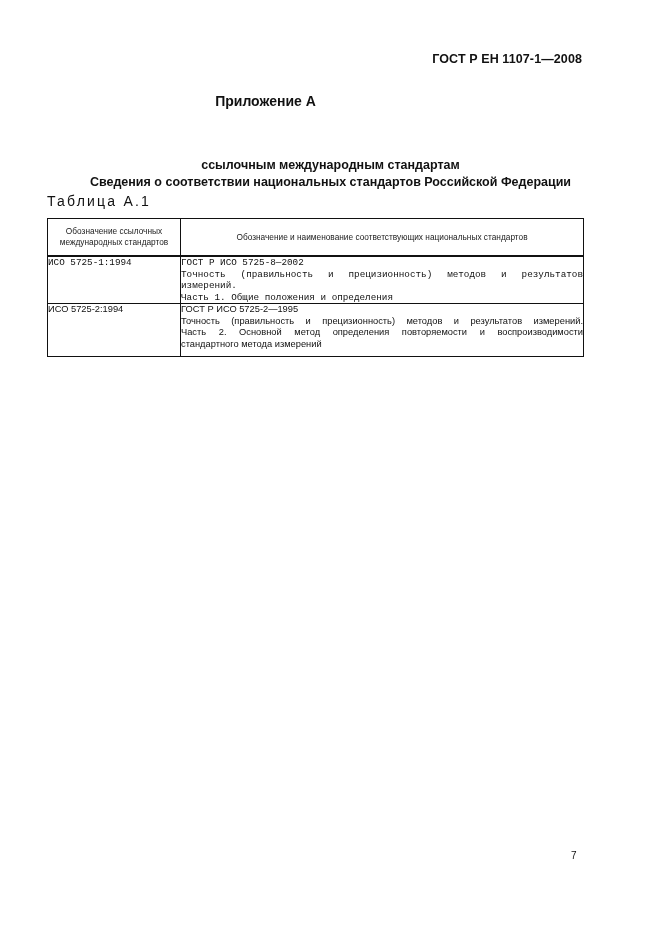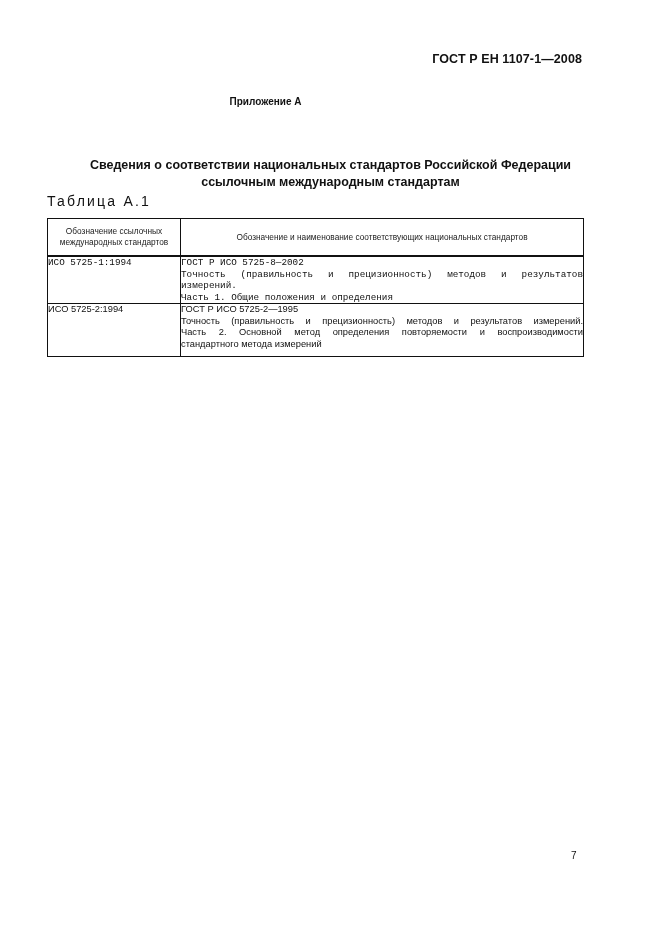--- a/index.html
+++ b/index.html
@@ -6,21 +6,21 @@
     body {
       width: 661px; height: 936px; position: relative; overflow: hidden;
       font-family: "Liberation Sans", "DejaVu Sans", sans-serif; color: #111;
     }
     .doc-code {
       position: absolute; top: 52px; right: 79px;
       font-size: 12.5px; font-weight: bold; letter-spacing: 0.1px;
     }
     .appendix {
       position: absolute; top: 95px; left: 0; width: 531px; text-align: center;
-      font-size: 10px; font-weight: bold; line-height: 13px;
+      font-size: 14px; font-weight: bold; line-height: 13px;
     }
     .title {
       position: absolute; top: 157px; left: 0; width: 661px; text-align: center;
       font-size: 12.5px; font-weight: bold; line-height: 17px;
     }
     .table-label {
       position: absolute; top: 193px; left: 47px;
       font-size: 14px; letter-spacing: 2.2px;
     }
     table.ref {
@@ -52,22 +52,22 @@
 </head>
 <body>
 
 <div class="doc-code">ГОСТ Р ЕН 1107-1—2008</div>
 
 <div class="appendix">
   <div>Приложение А</div>
 </div>
 
 <div class="title">
+  <div>ссылочным международным стандартам</div>
   <div>Сведения о соответствии национальных стандартов Российской Федерации</div>
-  <div>ссылочным международным стандартам</div>
 </div>
 
 <div class="table-label">Таблица А.1</div>
 
 <table class="ref">
   <colgroup>
       <col class="c1">
       <col class="c2">
     </colgroup>
   <tbody>

